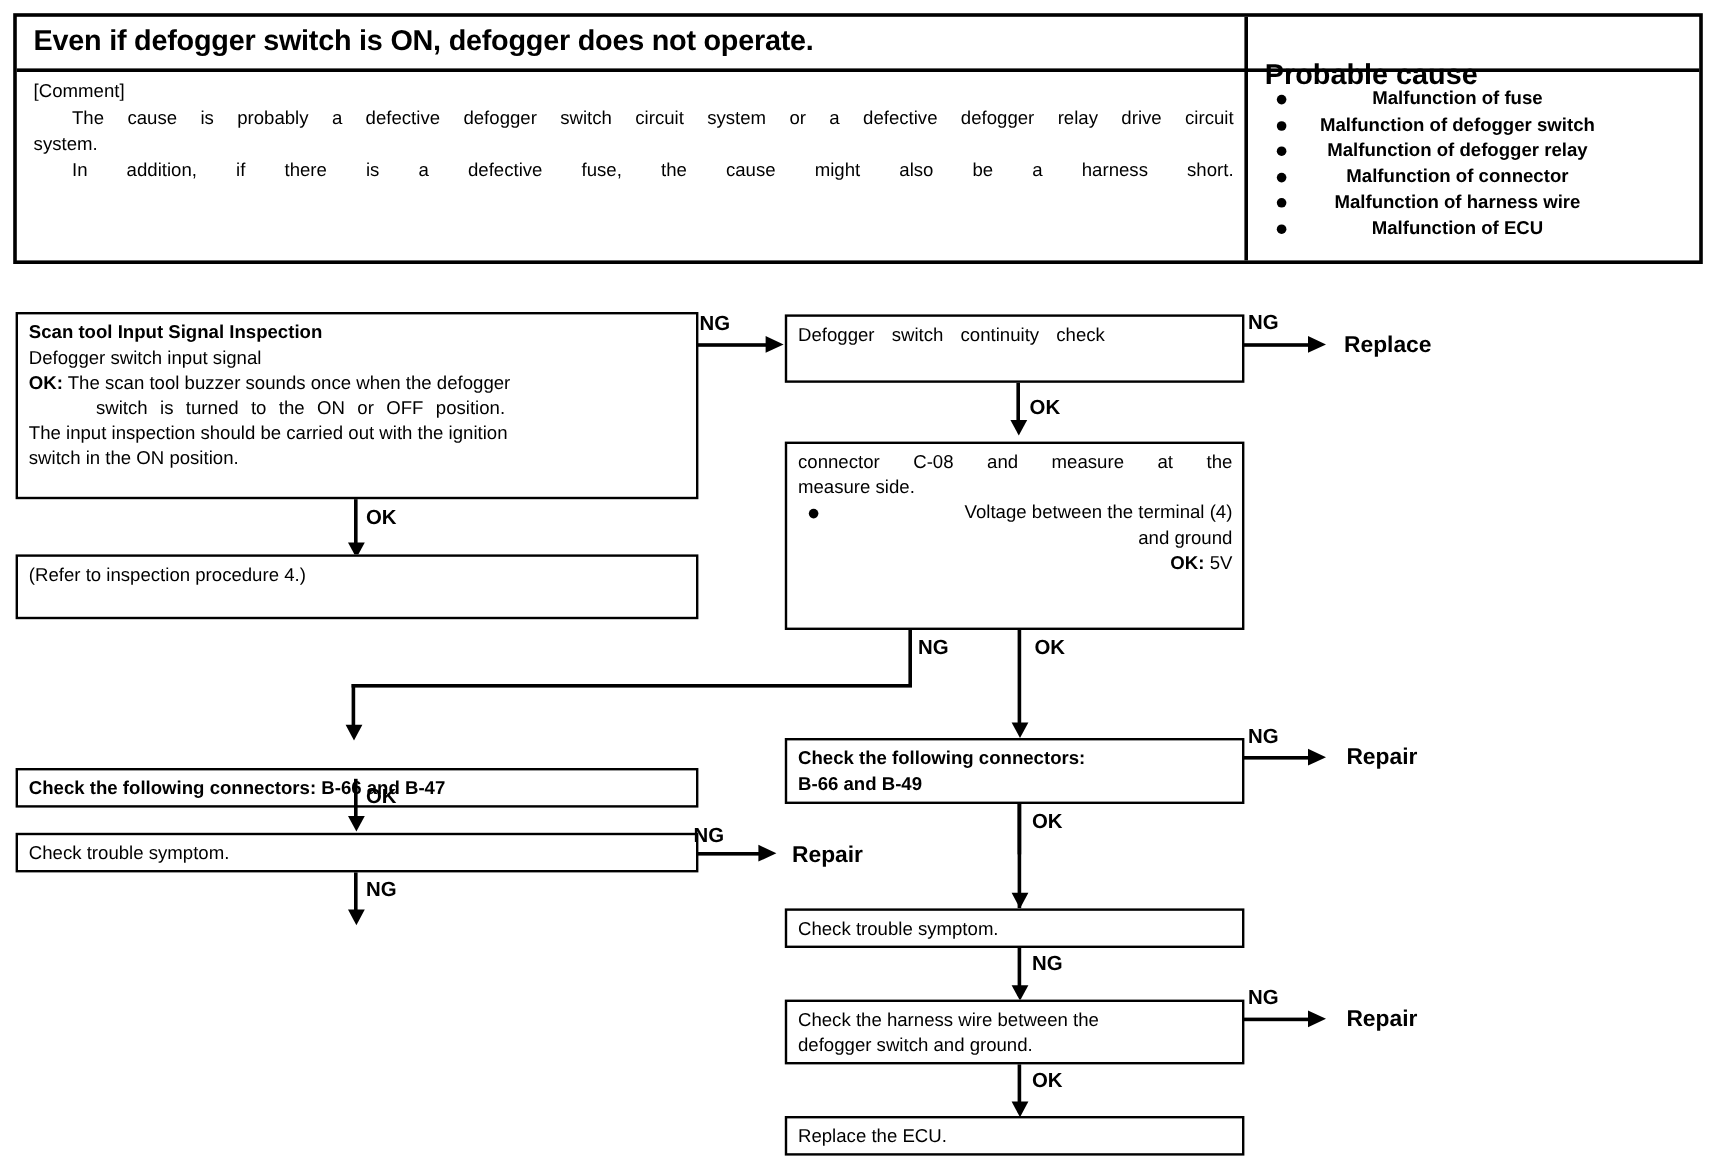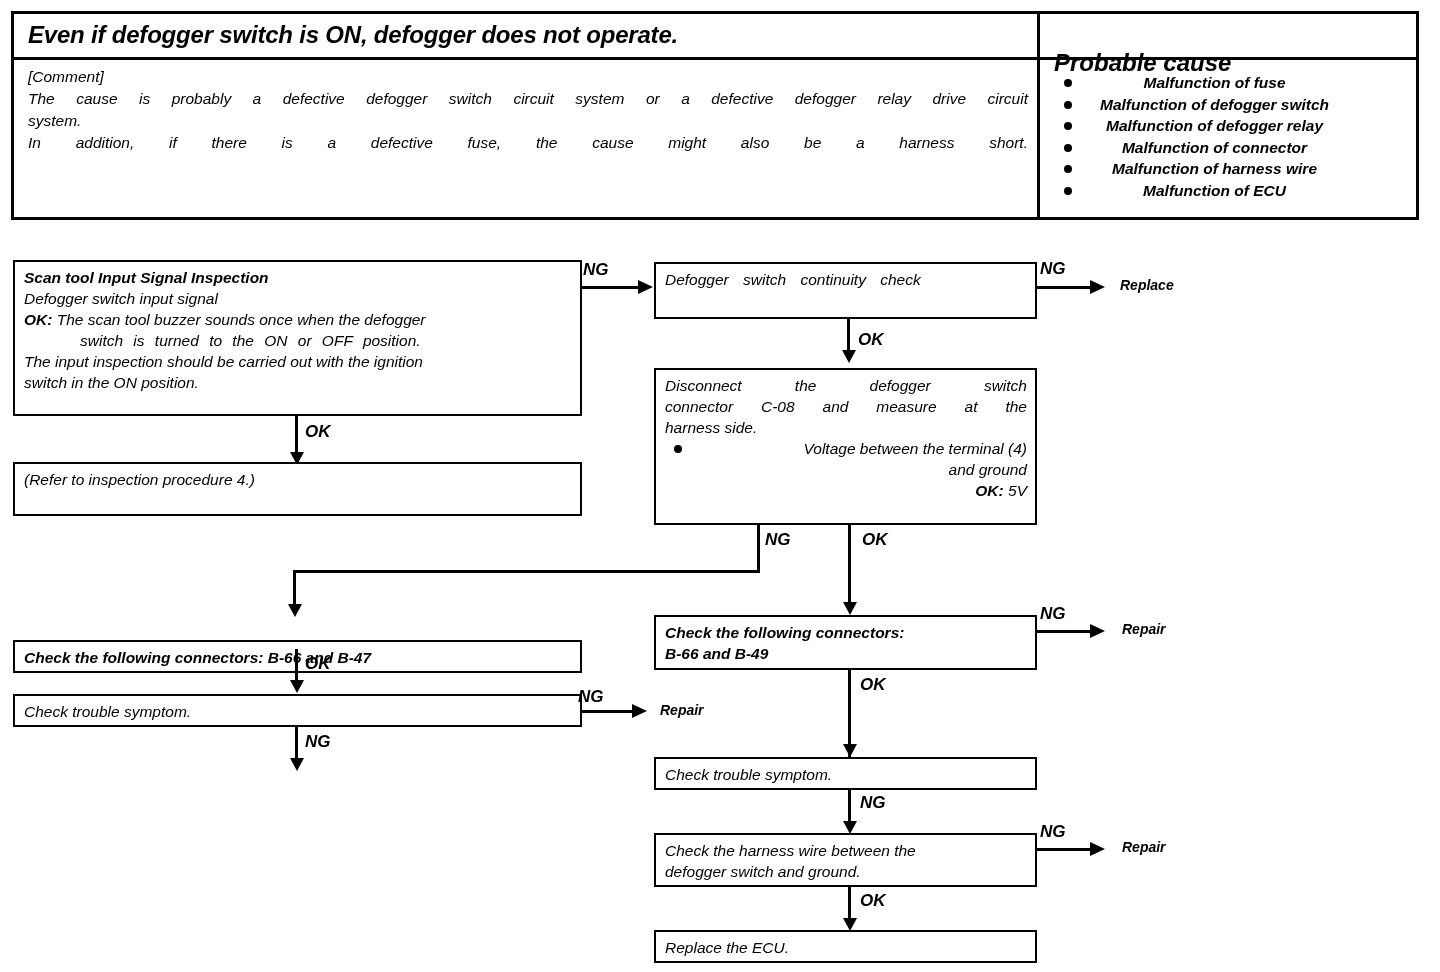--- a/index.html
+++ b/index.html
@@ -8,21 +8,20 @@
     background: #ffffff;
     font-family: "Liberation Sans", sans-serif;
     color: #000000;
   }
   #page {
     position: relative;
     width: 1440px;
     height: 972px;
     overflow: hidden;
     background: #ffffff;
-    font-style: italic;
   }
 
   
   .hdr-table {
     position: absolute;
     left: 11px; top: 11px;
     width: 1408px; height: 209px;
     border: 3px solid #000;
   }
   .hdr-row-top {
@@ -52,20 +51,21 @@
   .hdr-comment {
     position: absolute;
     left: 14px; top: 52px;
     width: 1000px;
     font-size: 15.5px;
     line-height: 22px;
   }
   .hdr-comment .justify-line {
     text-align: justify;
     text-align-last: justify;
+    margin-left: 32px;
   }
   .cause-list {
     position: absolute;
     left: 1040px; top: 58px;
     margin: 0; padding: 0;
     list-style: none;
   }
   .cause-list li {
     position: relative;
     font-size: 15.5px;
@@ -141,21 +141,21 @@
     border-left: 15px solid #000;
   }
   .lbl {
     position: absolute;
     font-size: 17px;
     font-weight: bold;
     white-space: nowrap;
   }
   .endlbl {
     position: absolute;
-    font-size: 14px;
+    font-size: 19px;
     font-weight: bold;
     white-space: nowrap;
   }
 </style>
 </head>
 <body>
 
 <div id="page">
 
   <div class="hdr-table">
@@ -237,23 +237,22 @@
   <div class="hline" style="left:1035px; top:286px; width:62px;"></div>
   <div class="arrow-right" style="left:1090px; top:280px;"></div>
   <div class="lbl" style="left:1040px; top:259px;">NG</div>
   <div class="endlbl" style="left:1120px; top:277px;">Replace</div>
 
   <div class="vline" style="left:847px; top:319px; height:36px;"></div>
   <div class="arrow-down" style="left:842px; top:350px;"></div>
   <div class="lbl" style="left:858px; top:330px;">OK</div>
 
   <div class="box" style="left:654px; top:368px; width:383px; height:157px;">
-    <div class="spread">Disconnect the defogger switch</div>
     <div class="spread">connector C-08 and measure at the</div>
-    <div>harness side.</div>
+    <div>measure side.</div>
     <div class="hang">
       <span class="bullet"></span>
       <span>Voltage between the terminal (4)</span>
     </div>
     <div class="hang" style="padding-left:34px;">and ground</div>
     <div class="hang" style="padding-left:34px;"><span class="b">OK:</span> <span>5V</span></div>
   </div>
 
   <div class="lbl" style="left:765px; top:530px;">NG</div>
   <div class="lbl" style="left:862px; top:530px;">OK</div>

